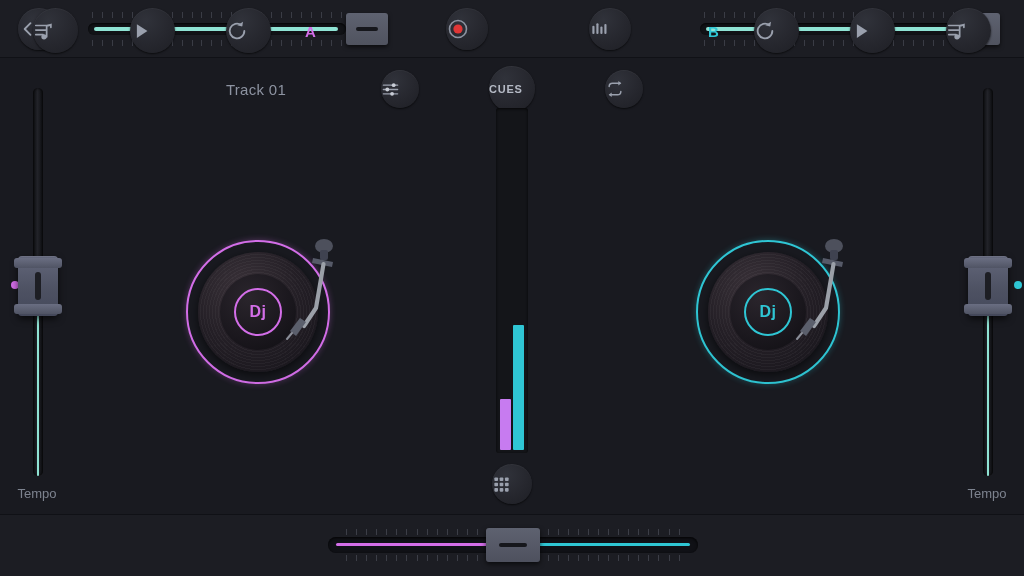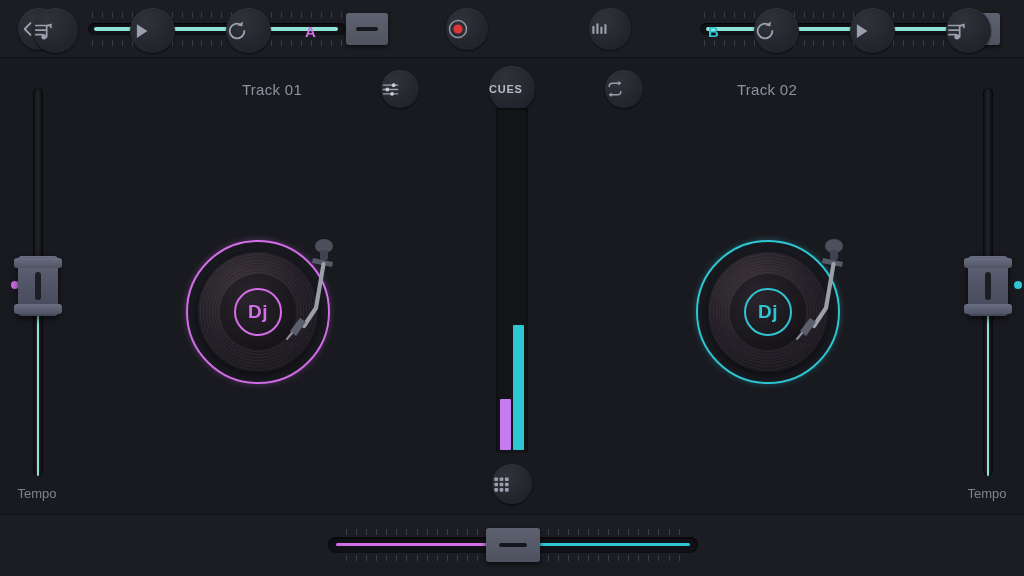--- a/index.html
+++ b/index.html
@@ -73,21 +73,21 @@
     content: ""; position: absolute; left: 10px; top: 14px;
     width: 22px; height: 4px; background: #16171c; border-radius: 2px;
   }
 
   
   .tracklabel {
     position: absolute; top: 81px;
     width: 180px; text-align: center;
     font-size: 15px; color: #8d93a1; letter-spacing: .3px;
   }
-  .tracklabel.left  { left: 182px; }
+  .tracklabel.left  { left: 166px; }
   .tracklabel.right { left: 677px; }
 
   .mid-btn { width: 38px; height: 38px; top: 70px; }
   .mixer-btn { left: 381px; }
   .loop-btn  { left: 605px; }
   .cues-btn  {
     left: 489px; top: 66px; width: 46px; height: 46px;
     font-size: 11px; font-weight: bold; letter-spacing: .8px; color: #b5bac5;
   }
 
@@ -127,21 +127,21 @@
   .vinyl-inner {
     position: absolute; left: 22px; top: 22px;
     width: 76px; height: 76px; border-radius: 50%;
     background: radial-gradient(circle at 38% 30%, #2a252c 0%, #1a171d 60%, #0f0e12 100%);
   }
   .label-ring {
     position: absolute; left: 48px; top: 48px;
     width: 48px; height: 48px; border-radius: 50%;
     border: 2px solid; display: flex; align-items: center; justify-content: center;
   }
-  .dj-text { font-size: 19px; font-weight: bold; letter-spacing: .5px; text-align: right; }
+  .dj-text { font-size: 16px; font-weight: bold; letter-spacing: .5px; text-align: right; }
 
   .tonearm { position: absolute; left: 96px; top: -4px; width: 56px; height: 120px; }
 
   
   .tempo { position: absolute; top: 88px; width: 70px; height: 420px; }
   .tempo.left  { left: 2px; }
   .tempo.right { left: 952px; }
 
   .tempo-slot {
     position: absolute; left: 31px; top: 0;
@@ -374,21 +374,20 @@
         <i></i>
         <i></i>
         <i></i>
         <i></i>
         <i></i>
     </div>
     <div class="ts-handle"></div>
   </div>
 
   <div class="tracklabel left">Track 01</div>
-  <div class="tracklabel right">Track 02</div>
 
   <div class="rbtn mid-btn mixer-btn">
     <svg width="19" height="19" viewBox="0 0 24 24">
       <g stroke="#9aa0ad" stroke-width="1.7" stroke-linecap="round">
         <line x1="3" y1="6.5" x2="21" y2="6.5"></line>
         <line x1="3" y1="12" x2="21" y2="12"></line>
         <line x1="3" y1="17.5" x2="21" y2="17.5"></line>
       </g>
       <circle cx="16" cy="6.5" r="2.4" fill="#c9cdd6"></circle>
       <circle cx="8" cy="12" r="2.4" fill="#c9cdd6"></circle>

